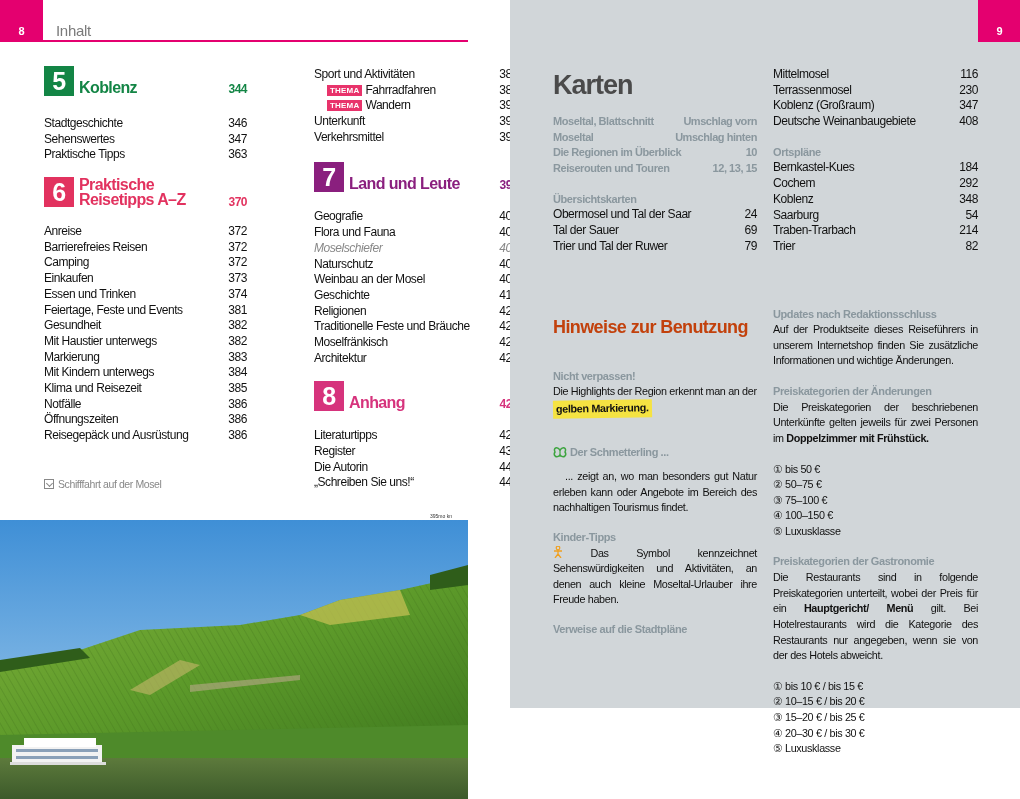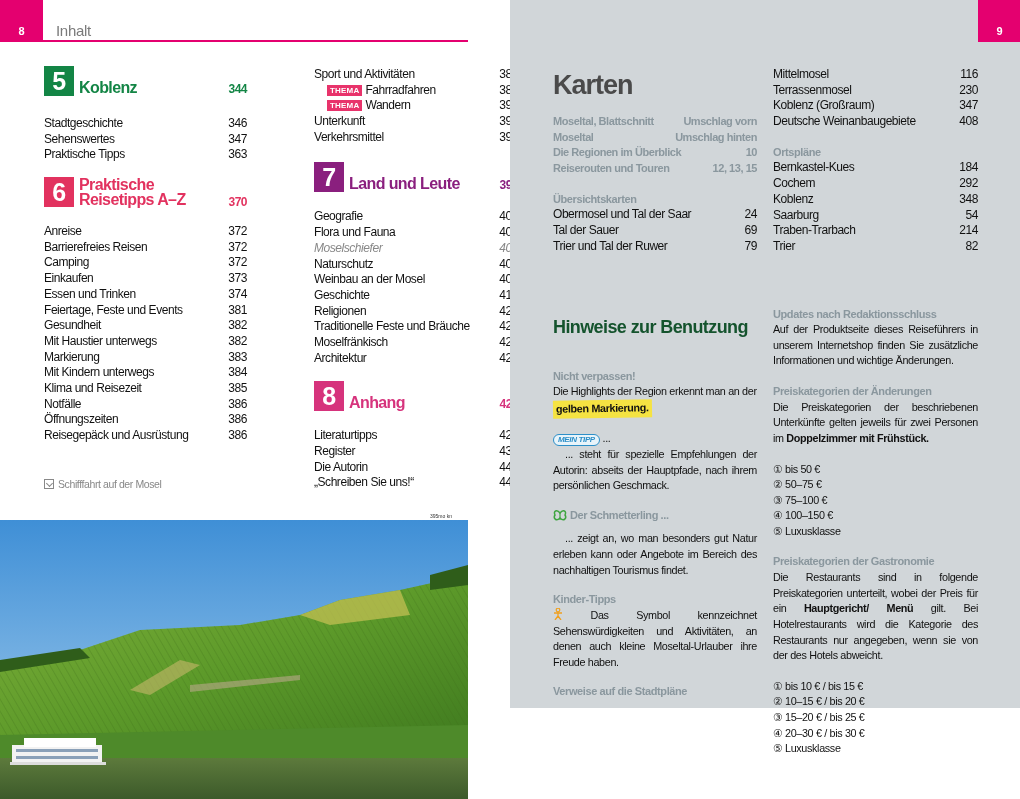--- a/index.html
+++ b/index.html
@@ -30,21 +30,21 @@
   .caption { position: absolute; left: 44px; top: 478px; font-size: 10.5px; color: #888; letter-spacing: -0.4px; display: flex; align-items: center; }
   .caption .ic { width: 10px; height: 10px; border: 1px solid #888; margin-right: 4px; position: relative; }
   .caption .ic::after { content: ""; position: absolute; left: 2px; top: 1px; width: 4px; height: 4px; border-right: 1px solid #888; border-bottom: 1px solid #888; transform: rotate(45deg); }
 
   .photo-credit { position: absolute; left: 430px; top: 513px; font-size: 5px; color: #333; }
   .photo { position: absolute; left: 0; top: 520px; width: 468px; height: 279px; overflow: hidden; }
 
   .section-h { color: #8a979e; font-weight: bold; font-size: 11px; letter-spacing: -0.4px; height: 15.7px; line-height: 15.7px; }
   .maps-row { color: #8a979e; font-weight: bold; font-size: 11px; }
   .big-title { font-size: 27px; font-weight: bold; color: #4a4a4a; letter-spacing: -1px; }
-  .hinweise { font-size: 18px; font-weight: bold; color: #14532d; letter-spacing: -0.6px; }
+  .hinweise { font-size: 18px; font-weight: bold; color: #c2410c; letter-spacing: -0.6px; }
 
   .para { font-size: 10.8px; line-height: 15.6px; letter-spacing: -0.35px; text-align: justify; }
   .para b { font-weight: bold; }
   .hl { background: #f5e342; padding: 1px 3px; font-weight: bold; display: inline-block; transform: rotate(-1deg); }
   .meintipp { display: inline-block; border: 1.5px solid #2d8fc8; border-radius: 9px; color: #2d8fc8; font-size: 8px; font-style: italic; font-weight: bold; padding: 0 4px; line-height: 10px; background: #e8f4fa; }
   .badge1 { display: inline-block; background: #e4002b; color: #fff; font-size: 9px; font-weight: bold; width: 11px; height: 12px; line-height: 12px; text-align: center; border-radius: 2px; }
   .list-line { font-size: 10.8px; line-height: 15.6px; letter-spacing: -0.35px; }
 </style>
 </head>
 <body>
@@ -326,25 +326,20 @@
 
     <div style="height:62px"></div>
     <div class="hinweise" style="height:52px;">Hinweise zur Benutzung</div>
 
     <div class="section-h">Nicht verpassen!</div>
     <div class="para">
       <span>Die Highlights der Region erkennt man an der</span><br>
       <span class="hl">gelben Markierung.</span>
     </div>
     <div style="height:14px"></div>
-    <div class="para">
-      <span class="meintipp">MEIN TIPP</span>
-      <span>...</span>
-      <div style="text-indent:12px;">... steht für spezielle Empfehlungen der Autorin: abseits der Hauptpfade, nach ihrem persönlichen Geschmack.</div>
-    </div>
     <div style="height:14px"></div>
     <div class="section-h" style="display:flex; align-items:center;">
       <svg width="14" height="12" viewBox="0 0 14 12" style="margin-right:3px;">
         <path d="M7 3 C4 -1 0 1 2 5 C0 8 3 12 7 8 C11 12 14 8 12 5 C14 1 10 -1 7 3 Z" fill="none" stroke="#3da43f" stroke-width="1.5"></path>
         <line x1="7" y1="2" x2="7" y2="10" stroke="#3da43f" stroke-width="1.2"></line>
       </svg>
       <span>Der Schmetterling ...</span>
     </div>
     <div class="para" style="text-indent:12px;margin-top:8px;">... zeigt an, wo man besonders gut Natur erleben kann oder Angebote im Bereich des nachhaltigen Tourismus findet.</div>
     <div style="height:14px"></div>

